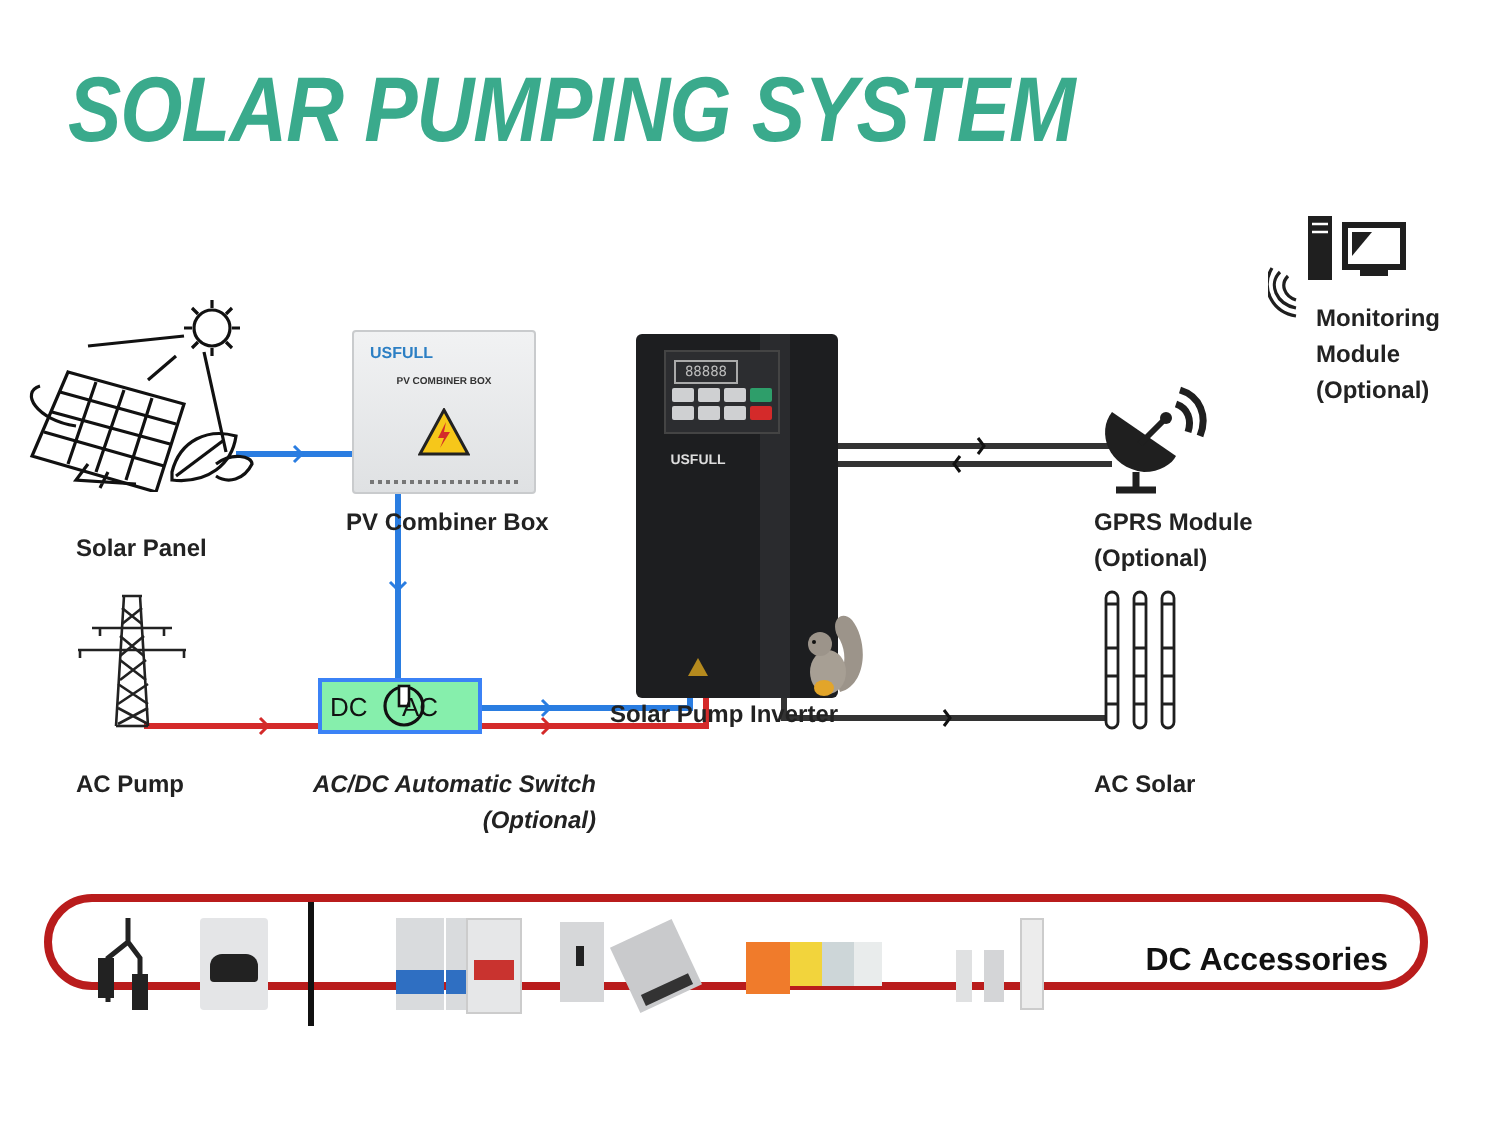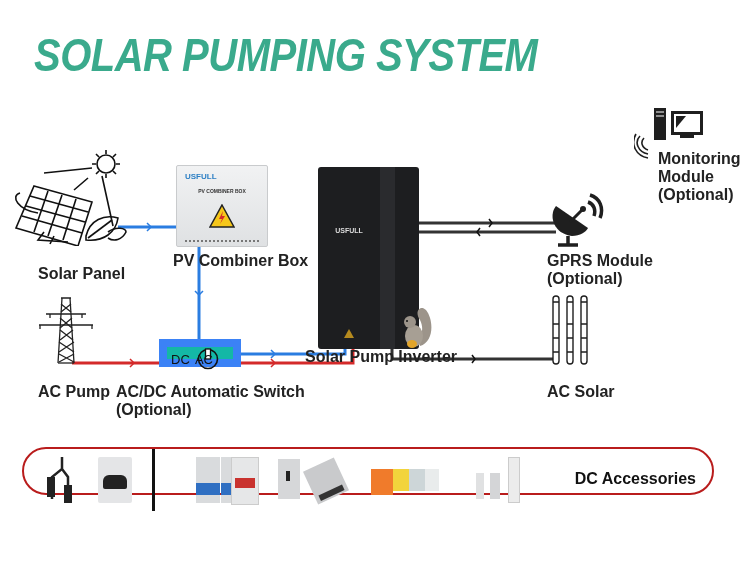--- a/index.html
+++ b/index.html
@@ -1,35 +1,35 @@
 <!DOCTYPE html>
 <html><head>
 <meta charset="utf-8">
 <style>
   html, body { margin:0; padding:0; background:#ffffff; }
   body { width:750px; height:566px; position:relative; overflow:hidden; font-family:"Liberation Sans", sans-serif; color:#1a1a1a; }
   .abs { position:absolute; }
   .title { left:34px; top:30px; font-family:"Liberation Sans", sans-serif; font-weight:bold; font-style:italic; font-size:40px; letter-spacing:-0.5px; color:#3aaa8c; transform:scaleY(1.15); transform-origin:left top; white-space:nowrap; }
-  .label { font-size:16px; font-weight:bold; color:#222; white-space:nowrap; line-height:18px; }
-  .center { text-align:left; }
+  .label { font-size:12px; font-weight:bold; color:#222; white-space:nowrap; line-height:18px; }
+  .center { text-align:right;font-style:italic; }
   svg.wires { position:absolute; left:0; top:0; }
   .combiner { left:176px; top:165px; width:90px; height:80px; background:linear-gradient(#f1f2f3,#dfe1e3); border:1px solid #c9cbcd; border-radius:2px; }
   .combiner .brand { position:absolute; left:8px; top:6px; font-size:8px; font-weight:bold; color:#2c7fc4; }
   .combiner .sub { position:absolute; left:0; right:0; top:22px; text-align:center; font-size:5px; font-weight:bold; color:#333; }
   .inverter { left:318px; top:167px; width:101px; height:182px; background:#1d1e20; border-radius:3px; }
   .inverter .stripe { position:absolute; left:62px; top:0; width:15px; height:182px; background:#2a2b2e; }
   .inverter .panel { position:absolute; left:14px; top:8px; width:56px; height:40px; background:#2c2d30; border:1px solid #444; }
   .inverter .disp { position:absolute; left:4px; top:4px; width:30px; height:10px; border:1px solid #aaa; font-family:"DejaVu Sans Mono", monospace; font-size:7px; color:#bbb; line-height:10px; text-align:center; }
   .inverter .keys { position:absolute; left:3px; top:18px; width:50px; display:grid; grid-template-columns:repeat(4,11px); gap:2px; }
   .inverter .key { height:7px; background:#cfd0d2; border-radius:1px; }
   .inverter .brand { position:absolute; left:0; width:62px; top:60px; text-align:center; color:#ddd; font-size:7px; font-weight:bold; }
-  .switch-box { left:159px; top:339px; width:82px; height:28px; border:8px solid #3b82f6; background:#14b8a6; box-sizing:border-box; }
+  .switch-box { left:159px; top:339px; width:82px; height:28px; border:2px solid #3b82f6; background:#86efac; box-sizing:border-box; }
   .switch-box .dc { position:absolute; left:4px; top:5px; font-size:13px; color:#111; }
   .switch-box .ac { position:absolute; right:20px; top:5px; font-size:13px; color:#111; }
-  .accessories { left:22px; top:447px; width:692px; height:48px; border:2px solid #b91c1c; border-radius:34px; box-sizing:border-box; }
+  .accessories { left:22px; top:447px; width:692px; height:48px; border:4px solid #b91c1c; border-radius:34px; box-sizing:border-box; }
   .accessories .divider { position:absolute; left:128px; top:0; width:3px; height:62px; background:#111; }
   .accessories .acc-label { position:absolute; right:16px; top:21px; font-size:16px; font-weight:bold; color:#111; }
 </style>
 </head>
 <body>
 
 <div class="abs title">SOLAR PUMPING SYSTEM</div>
 
 <svg class="wires" width="750" height="566">
 
@@ -80,20 +80,33 @@
   <svg style="position:absolute;left:32px;top:38px" width="26" height="24" viewBox="0 0 26 24">
     <path d="M13 1 L25 23 H1 Z" fill="#f6c71a" stroke="#222" stroke-width="1.5"></path>
     <path d="M14 7 L10 15 H13 L11 20 L16 12 H13 Z" fill="#d42a2a"></path>
   </svg>
   <div style="position:absolute;left:8px;right:8px;bottom:2px;height:2px;border-top:2px dotted #777;"></div>
 </div>
 <div class="abs label" style="left:173px;top:252px">PV Combiner Box</div>
 
 <div class="abs inverter">
   <div class="stripe"></div>
+  <div class="panel">
+    <div class="disp">88888</div>
+    <div class="keys">
+      <div class="key"></div>
+      <div class="key"></div>
+      <div class="key"></div>
+      <div class="key" style="background:#2e9e6a"></div>
+      <div class="key"></div>
+      <div class="key"></div>
+      <div class="key"></div>
+      <div class="key" style="background:#d42a2a"></div>
+    </div>
+  </div>
   <div class="brand">USFULL</div>
   <svg style="position:absolute;left:26px;top:162px" width="10" height="9" viewBox="0 0 10 9">
     <path d="M5 0 L10 9 H0 Z" fill="#b58a1e"></path>
   </svg>
 </div>
 
 <svg class="abs" style="left:400px;top:306px" width="34" height="44" viewBox="0 0 34 44">
   <path d="M20 40 C34 36 34 14 26 4 C20 -2 14 6 20 14 C24 22 22 30 18 34 Z" fill="#9c948a"></path>
   <ellipse cx="14" cy="30" rx="9" ry="11" fill="#a79f94"></ellipse>
   <circle cx="10" cy="16" r="6" fill="#9c948a"></circle>

